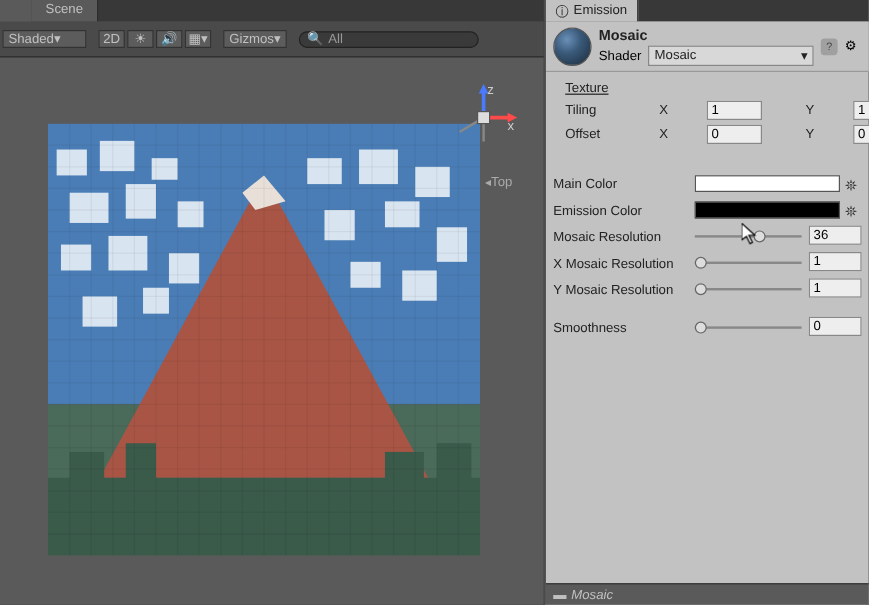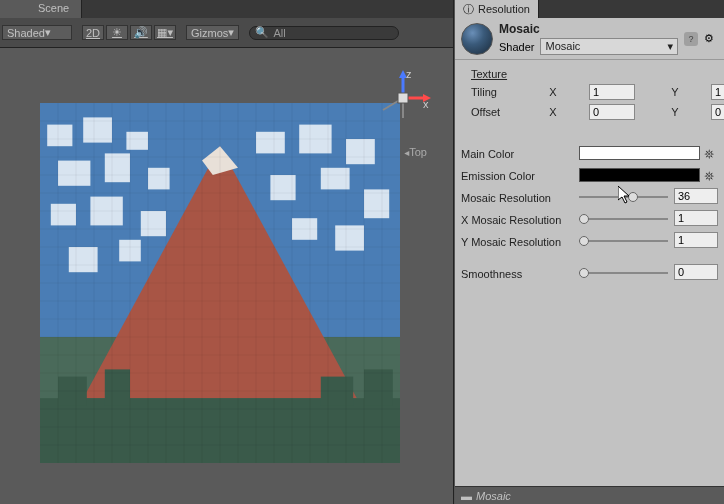--- a/index.html
+++ b/index.html
@@ -3,21 +3,21 @@
 <meta charset="utf-8">
 <style>
 * { margin: 0; padding: 0; box-sizing: border-box; font-family: Arial, sans-serif; font-size: 11px; }
 body { background: #383838; width: 724px; height: 504px; display: flex; overflow: hidden; }
 
 .scene-panel { width: 454px; height: 504px; background: #5a5a5a; display: flex; flex-direction: column; border-right: 1px solid #222; }
 .scene-tab-bar { height: 18px; background: #383838; display: flex; margin-left: 26px; }
 .scene-tab { background: #5a5a5a; padding: 2px 12px; color: #c0c0c0; border-right: 1px solid #222; }
 .scene-toolbar { height: 30px; background: #4a4a4a; display: flex; align-items: center; border-bottom: 1px solid #222; gap: 2px; padding: 0 2px; }
 .tb-drop { background: #5c5c5c; color: #c0c0c0; border: 1px solid #333; padding: 1px 4px; height: 15px; display: flex; align-items: center; }
-.tb-btn { background: #5c5c5c; border: 1px solid #333; width: 22px; height: 15px; display: flex; align-items: center; justify-content: center; color: #c0c0c0; text-decoration: underline; }
+.tb-btn { background: #5c5c5c; border: 1px solid #333; width: 22px; height: 15px; display: flex; align-items: center; justify-content: center; color: #c0c0c0; }
 .tb-sep { width: 6px; }
 .search-field { flex: 1; background: #3a3a3a; border: 1px solid #222; border-radius: 8px; height: 14px; color: #999; padding: 0 6px; display: flex; align-items: center; max-width: 150px; }
 
 .scene-viewport { flex: 1; background: #5a5a5a; position: relative; overflow: hidden; }
 .gizmo { position: absolute; top: 20px; right: 20px; width: 60px; height: 60px; }
 .gizmo svg { width: 60px; height: 60px; }
 .top-label { position: absolute; top: 85px; right: 26px; color: #aaa; font-size: 10px; margin-top: 13px; }
 
 .mosaic-image { position: absolute; left: 40px; top: 55px; width: 360px; height: 360px; }
 .mosaic-image svg { width: 100%; height: 100%; }
@@ -178,21 +178,21 @@
       </svg>
     </div>
     <div class="top-label">◂<span>Top</span></div>
   </div>
 </div>
 
 <div class="inspector-panel">
   <div class="insp-tab-bar">
     <div class="insp-tab">
         <span>ⓘ</span>
-        <span>Resolution</span>
+        <span>Emission</span>
       </div>
   </div>
   <div class="insp-header">
     <div class="mat-sphere"></div>
     <div class="insp-header-text">
       <div class="insp-title">Mosaic</div>
       <div class="insp-shader-row">
         <span>Shader</span>
         <div class="shader-drop">
             <span>Mosaic</span>

